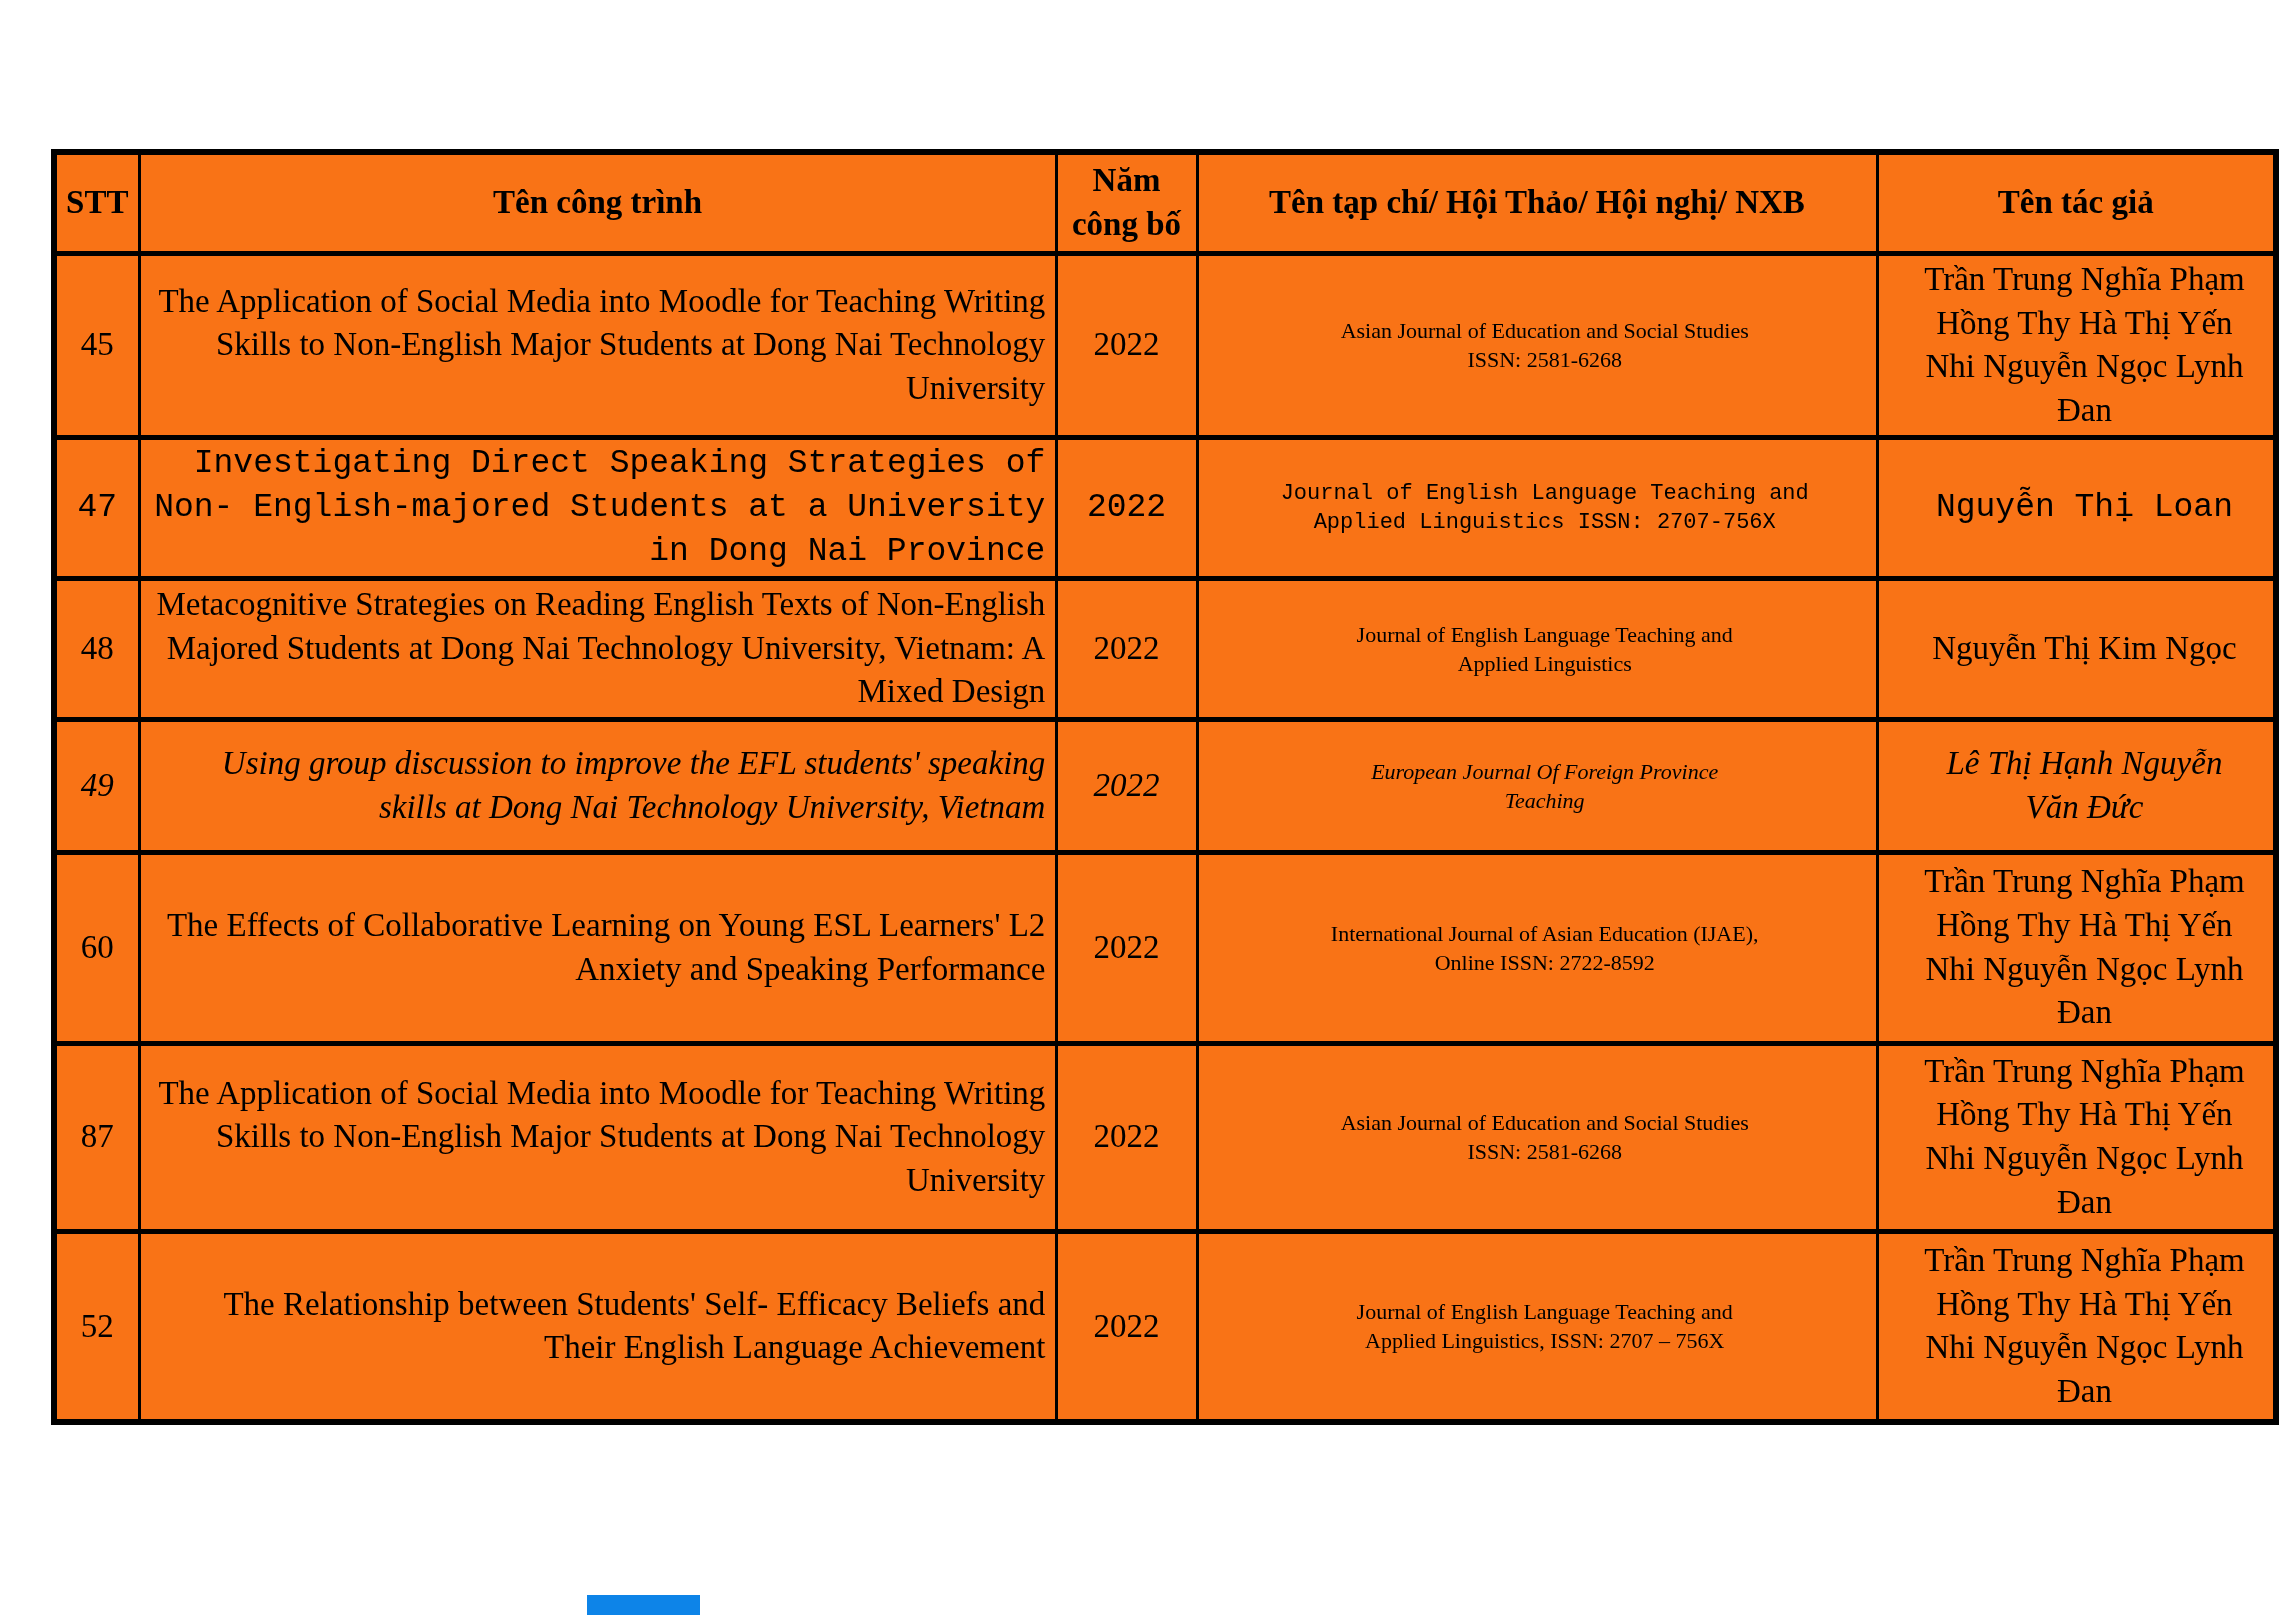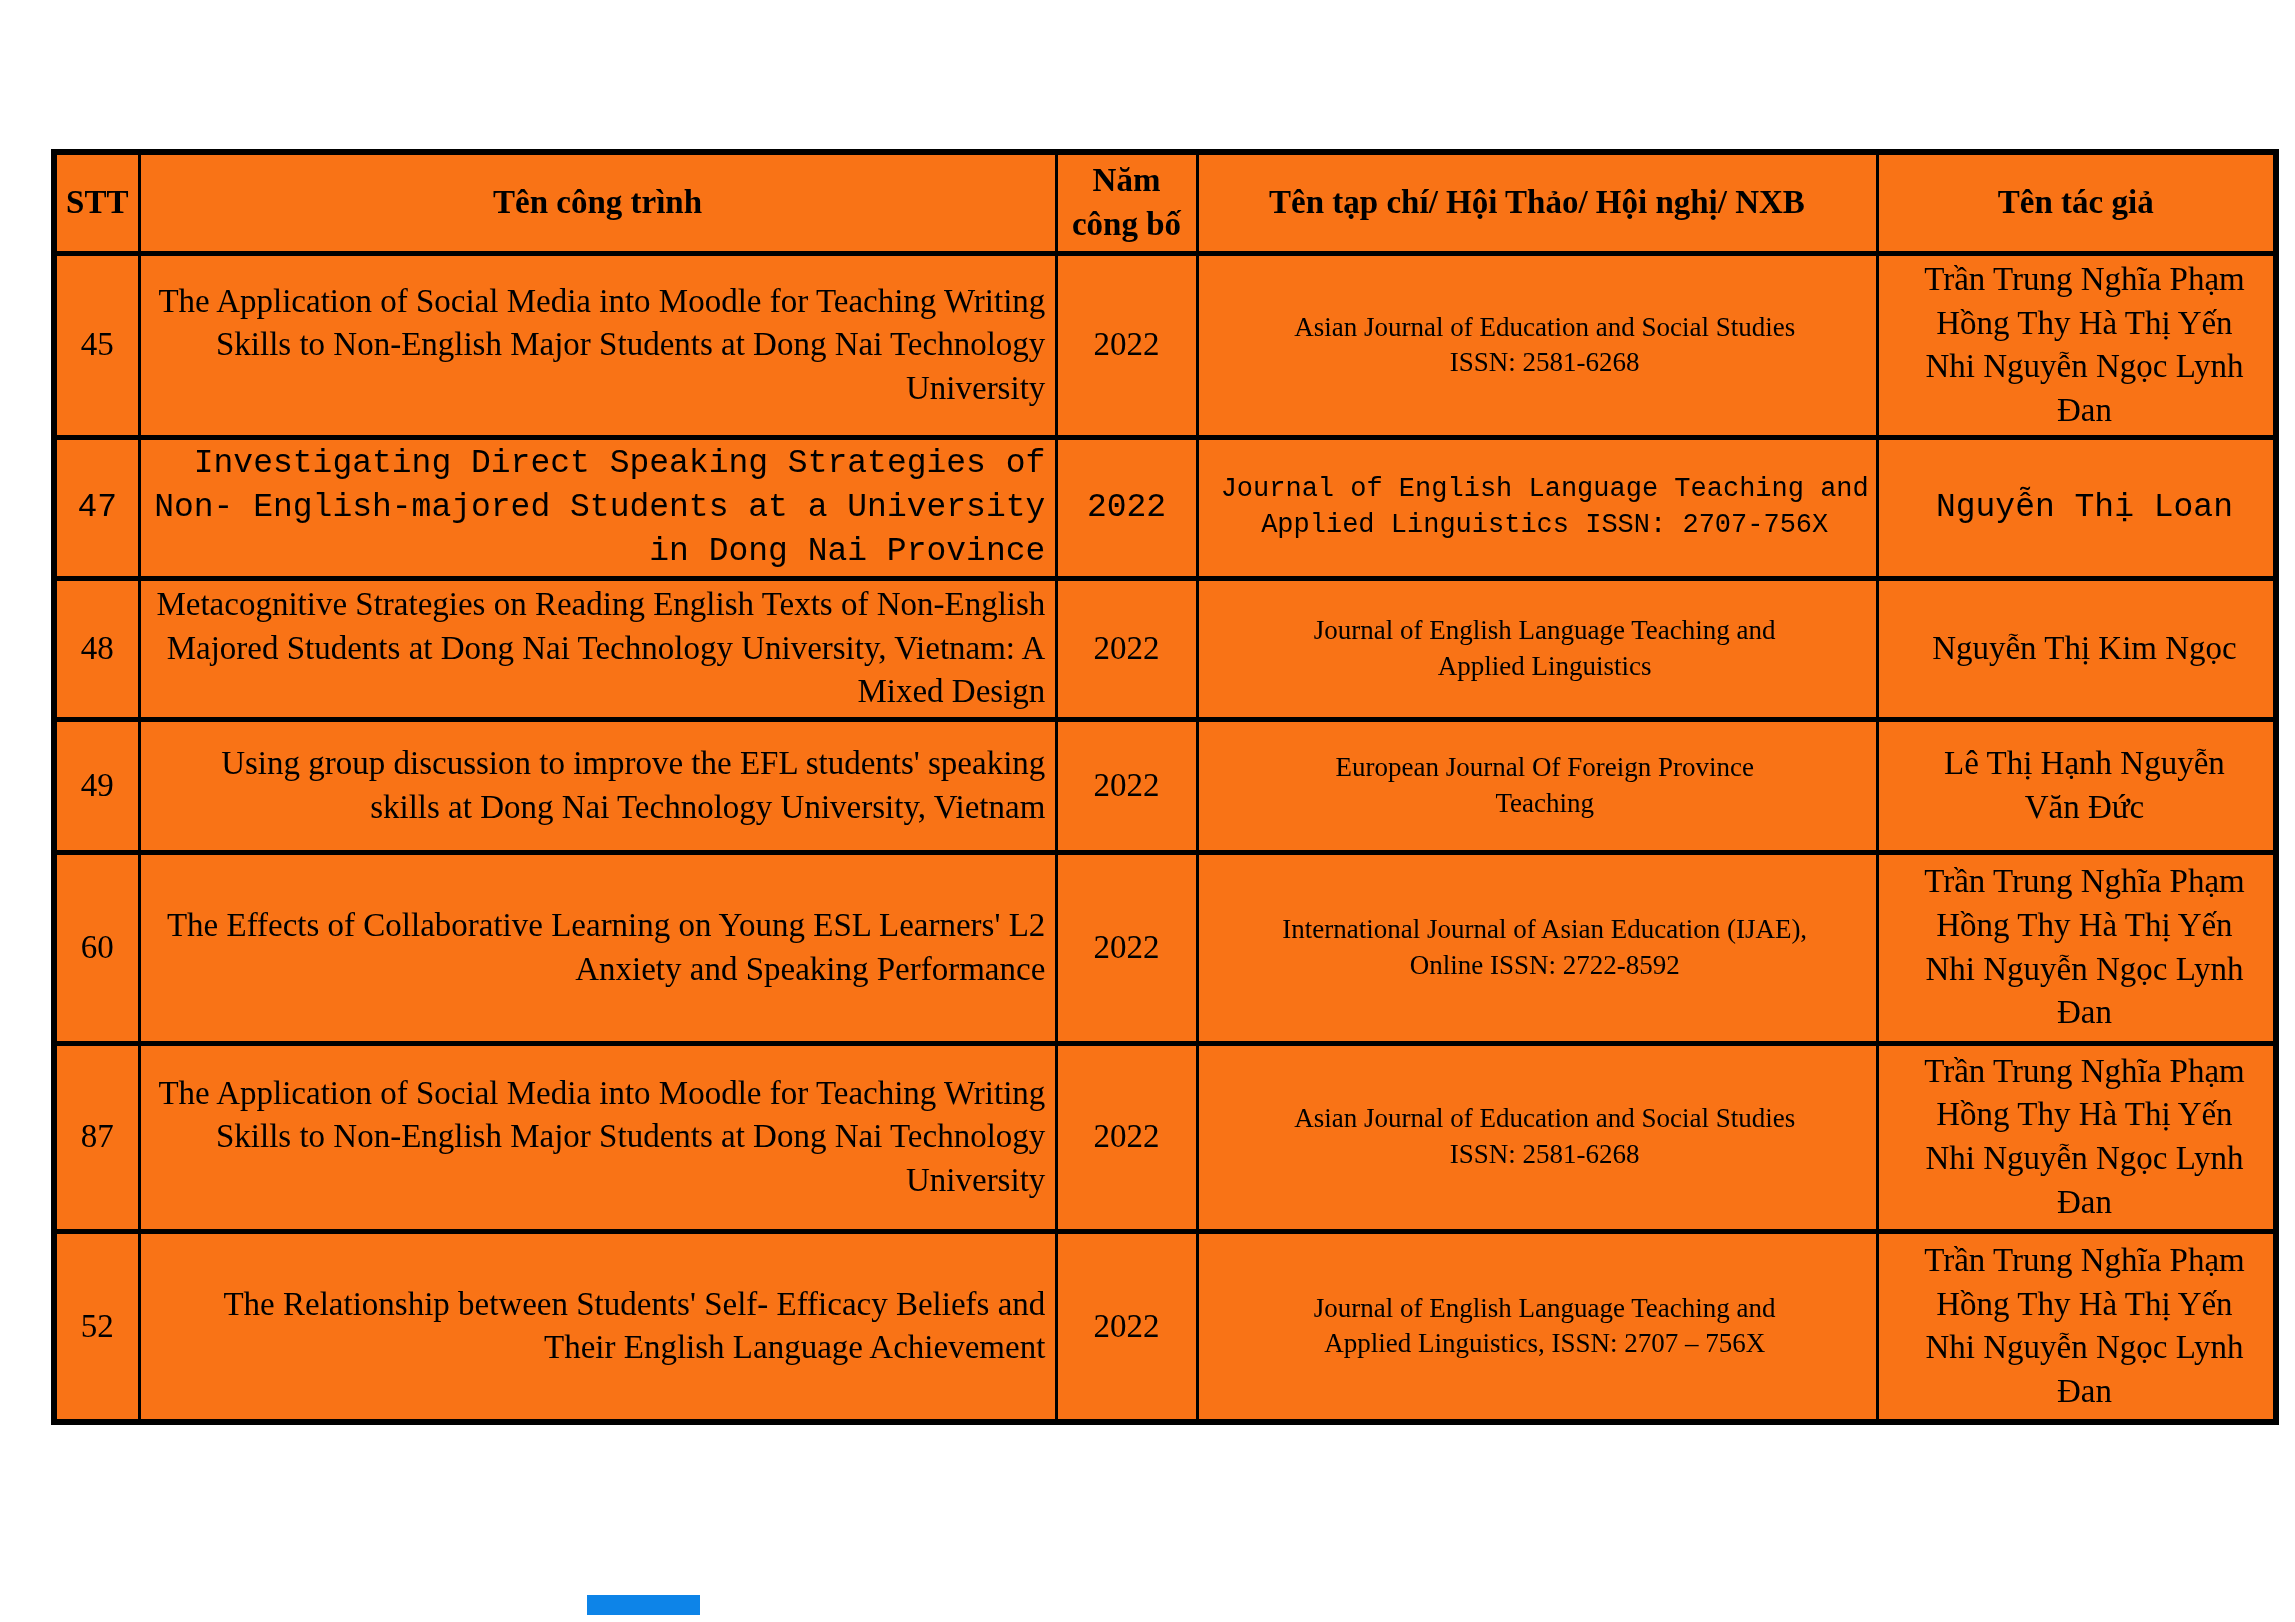--- a/index.html
+++ b/index.html
@@ -46,32 +46,32 @@
   }
   .pub-table td.title-cell {
     text-align: right;
     padding-left: 6.5px;
     padding-right: 9.2px;
   }
   .pub-table td.journal-cell {
     white-space: pre-line;
     padding-left: 18px;
     padding-right: 2.6px;
-    font-size: 27px;
+    font-size: 22px;
   }
   .pub-table td.author-cell {
     padding-left: 41px;
     padding-right: 23.6px;
   }
   tr.header-row { height: 101px; }
   tr.r45 { height: 181px; }
   tr.r46 { height: 99px; }
   tr.r47 { height: 96px; font-family: Liberation Mono, monospace; }
   tr.r48 { height: 130px; }
-  tr.r49 { height: 133px; }
+  tr.r49 { height: 133px; font-style: italic; }
   tr.r50 { height: 191px; }
   tr.r51 { height: 188px; }
   tr.r52 { height: 191px; }
   .blue-bar {
     position: absolute;
     left: 587px;
     top: 1595px;
     width: 113px;
     height: 19.6px;
   }

